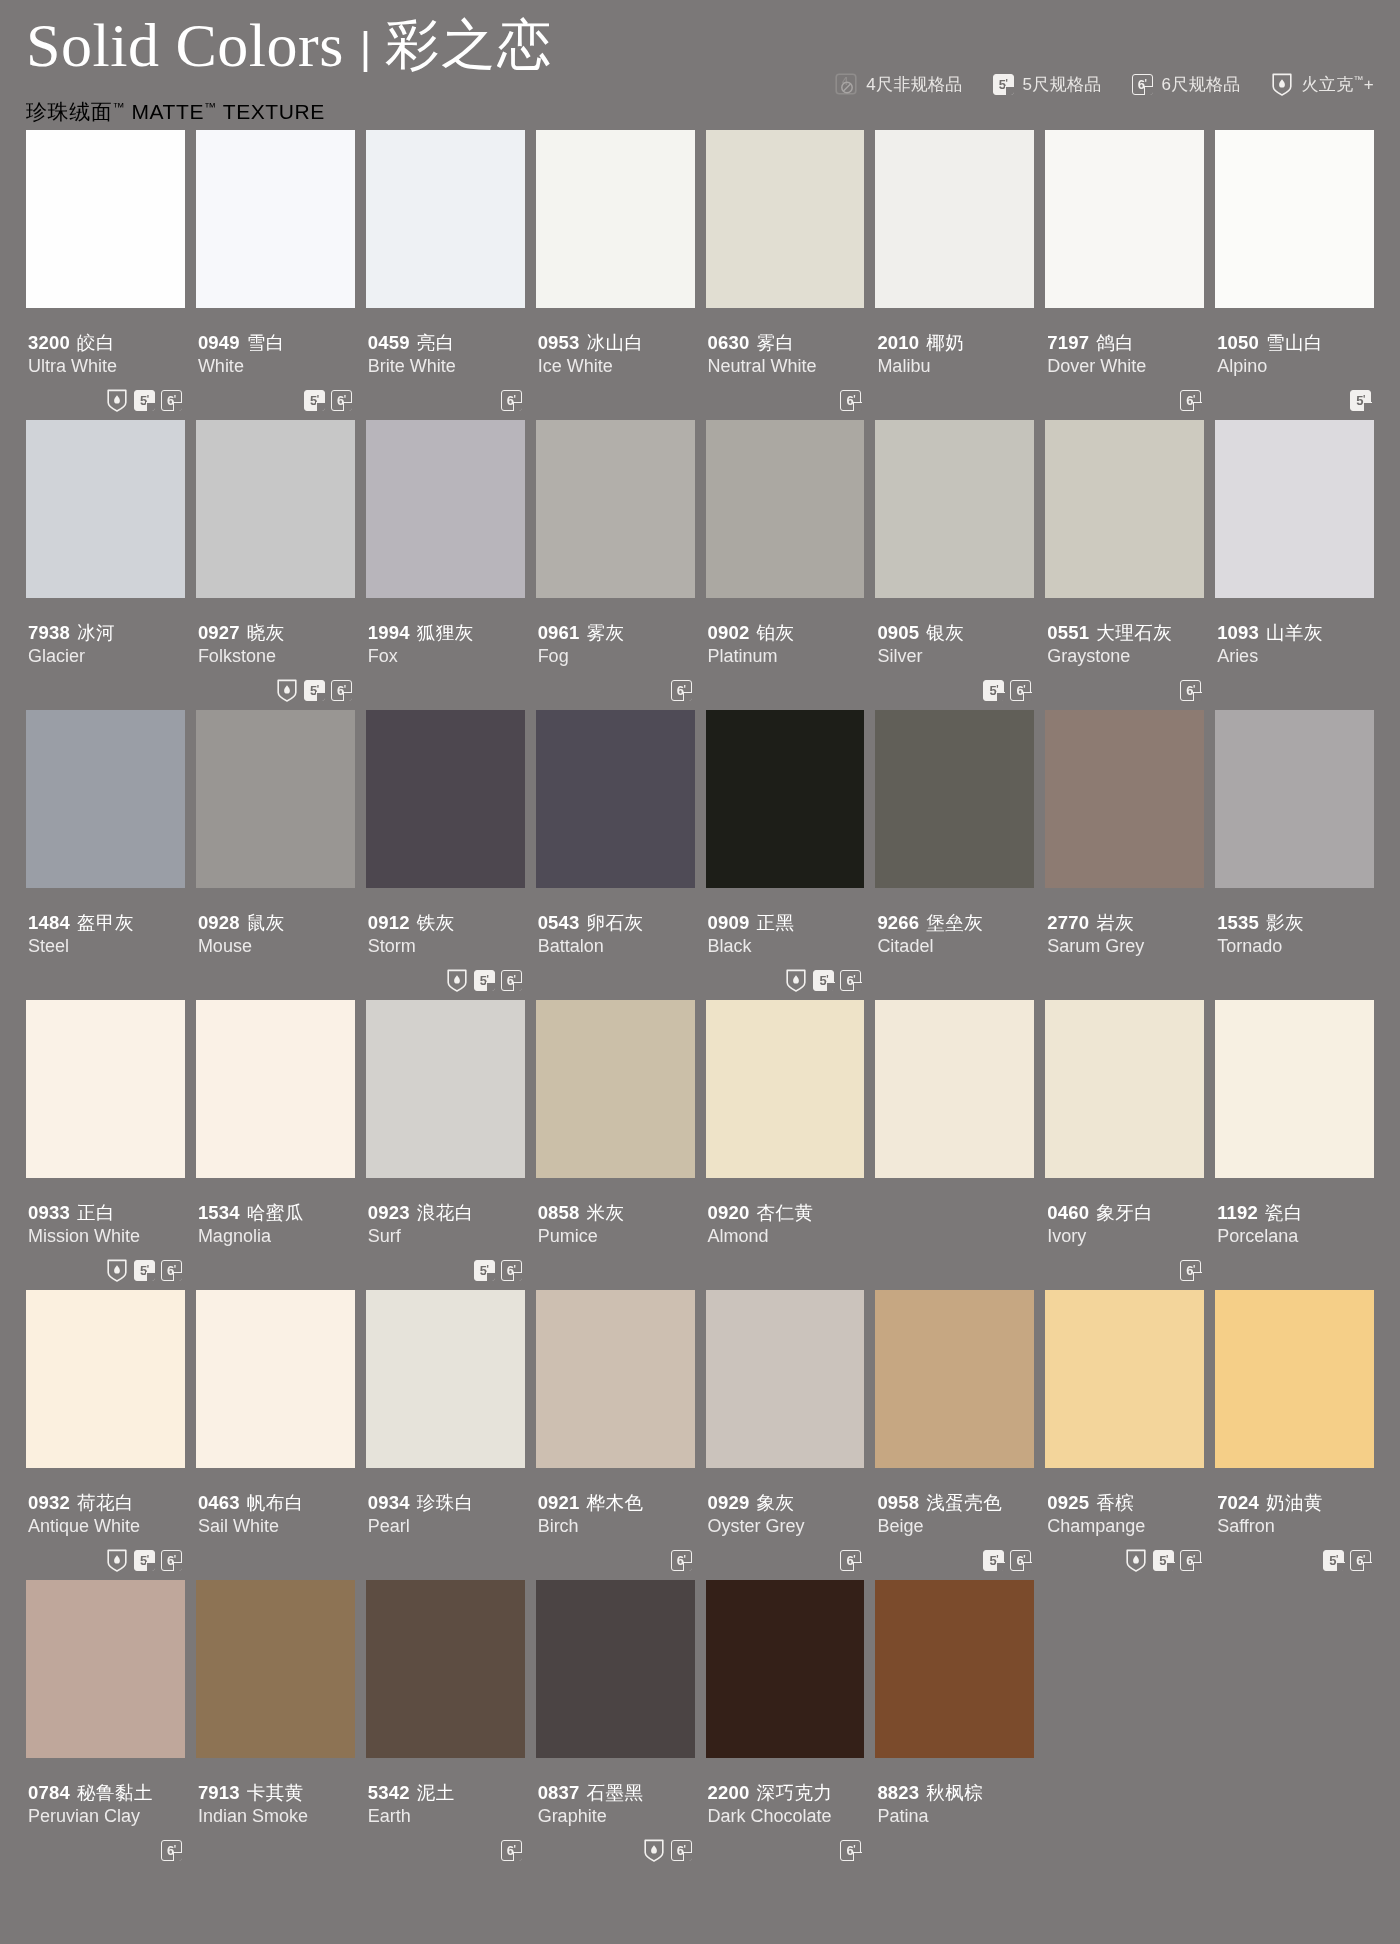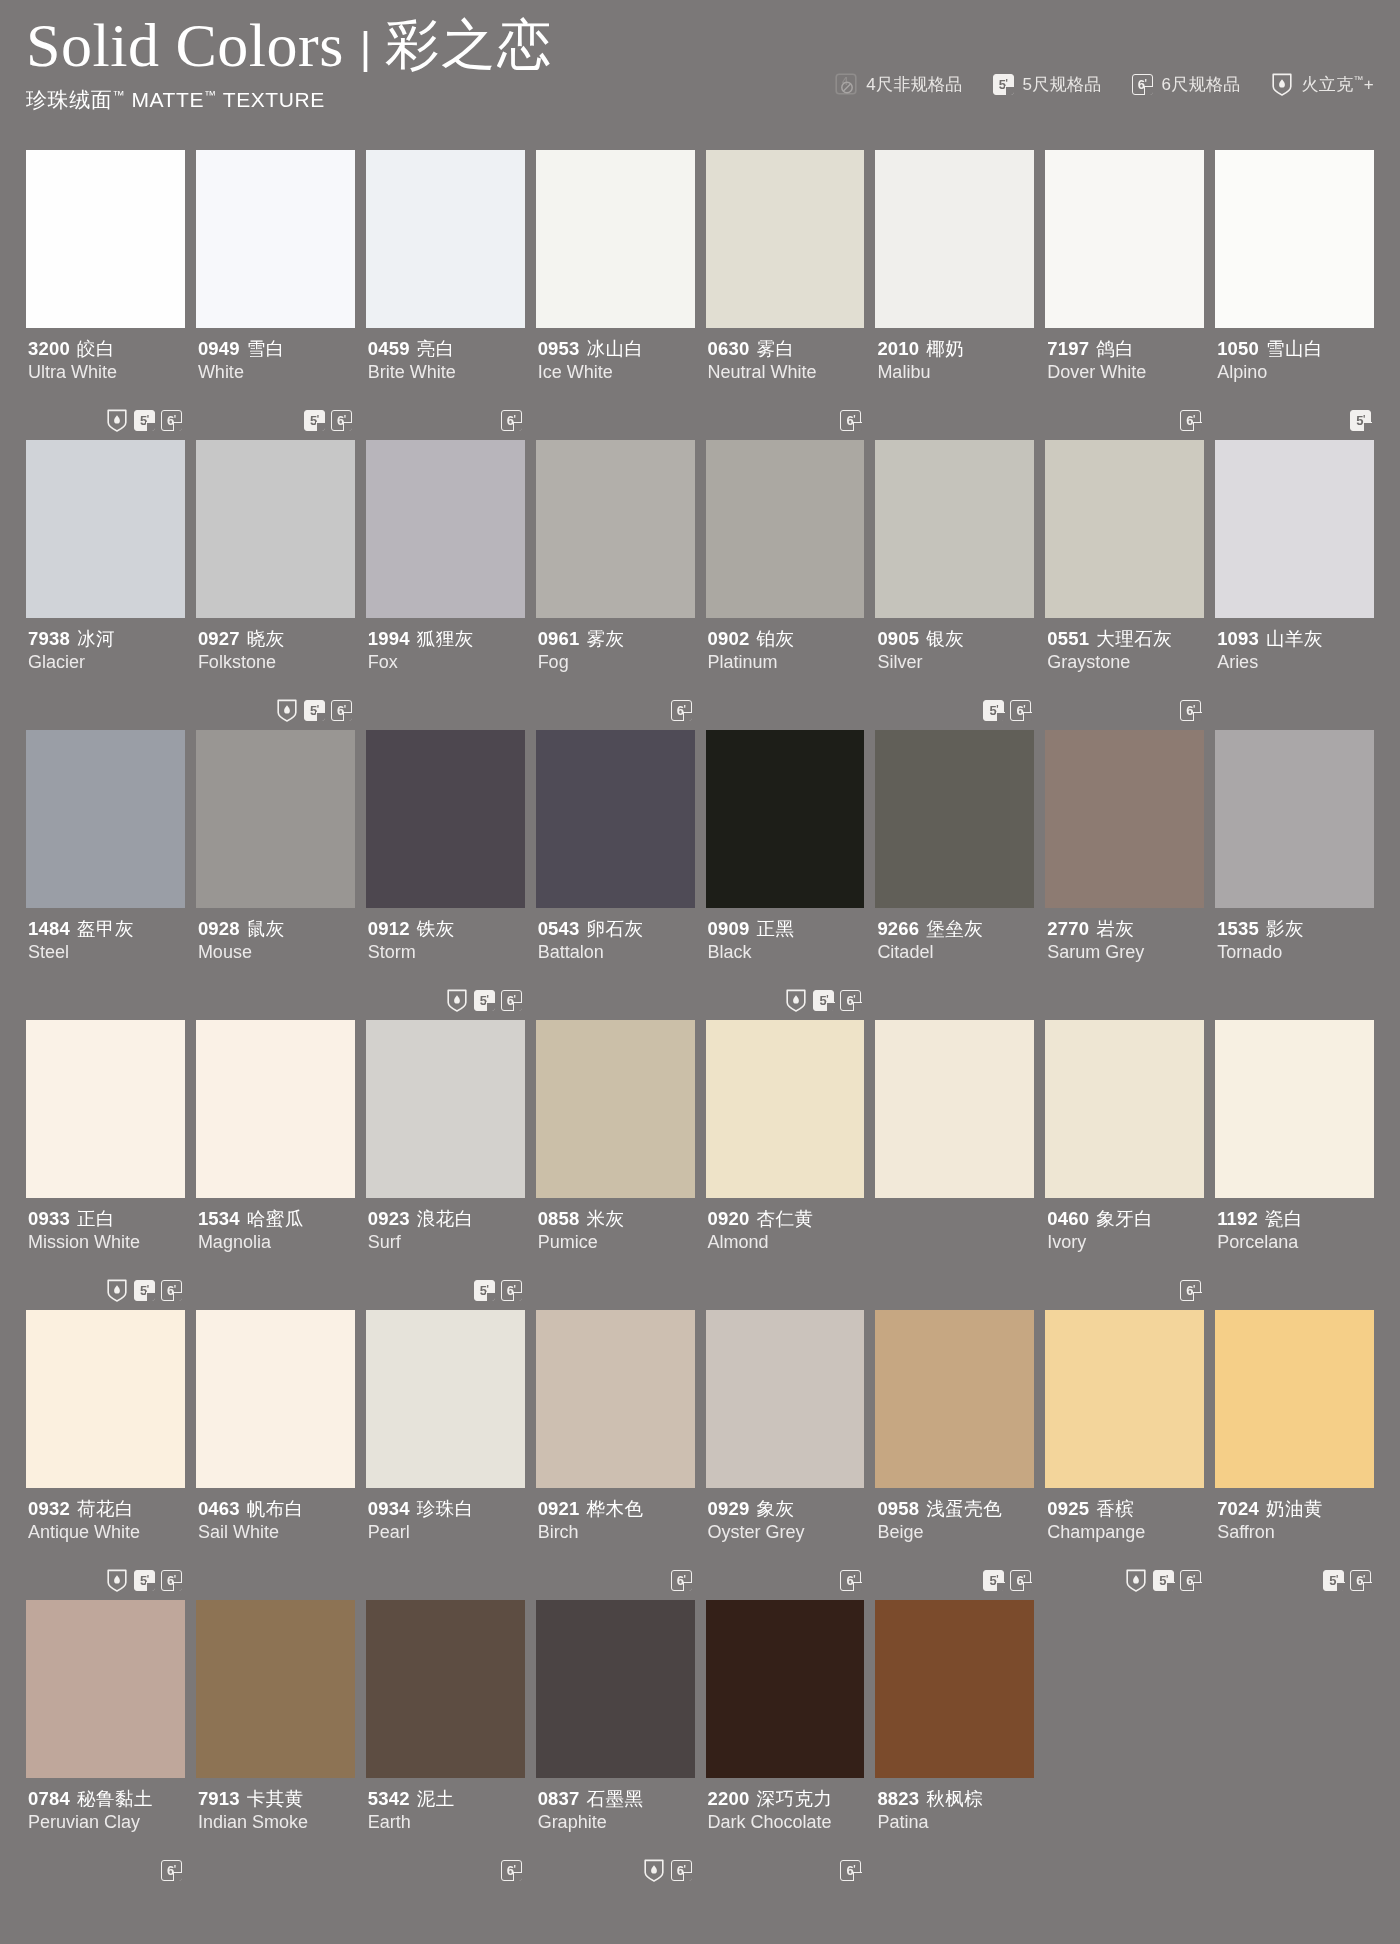--- a/index.html
+++ b/index.html
@@ -8,21 +8,21 @@
     background: #7b7878;
     font-family: "Liberation Sans", "DejaVu Sans", sans-serif;
     -webkit-font-smoothing: antialiased;
   }
   body { padding: 0 0 18px 0; }
 
   
   .header {
     position: relative;
     padding: 14px 26px 0 26px;
-    height: 150px;
+    height: 130px;
   }
   .title-row {
     display: flex;
     align-items: flex-end;
     gap: 0;
   }
   .title-main {
     font-family: "Liberation Serif", "DejaVu Serif", serif;
     font-size: 62px;
     line-height: 1.0;
@@ -39,23 +39,23 @@
   }
   .title-cn {
     font-size: 54px;
     color: #ffffff;
     font-weight: 500;
     line-height: 1;
     margin-bottom: 5px;
     letter-spacing: 2px;
   }
   .subtitle {
-    margin-top: 10px;
+    margin-top: 22px;
     font-size: 21px;
-    color: #ffffff;
+    color: #000000;
     letter-spacing: 0.6px;
     font-weight: 400;
   }
   .subtitle .tm { font-size: 12px; vertical-align: super; }
 
   
   .legend {
     position: absolute;
     right: 26px;
     top: 72px;
@@ -133,21 +133,21 @@
   .cell {
     display: flex;
     flex-direction: column;
   }
   .chip {
     width: 100%;
     height: 178px;
     display: block;
   }
   .cap {
-    padding: 9px 2px 0 2px;
+    padding: 23px 2px 0 2px;
     min-height: 112px;
     position: relative;
   }
   .cap-line1 {
     font-size: 18.5px;
     color: #ffffff;
     line-height: 1.25;
     white-space: nowrap;
   }
   .cap-code { font-weight: 700; letter-spacing: 0.2px; }

